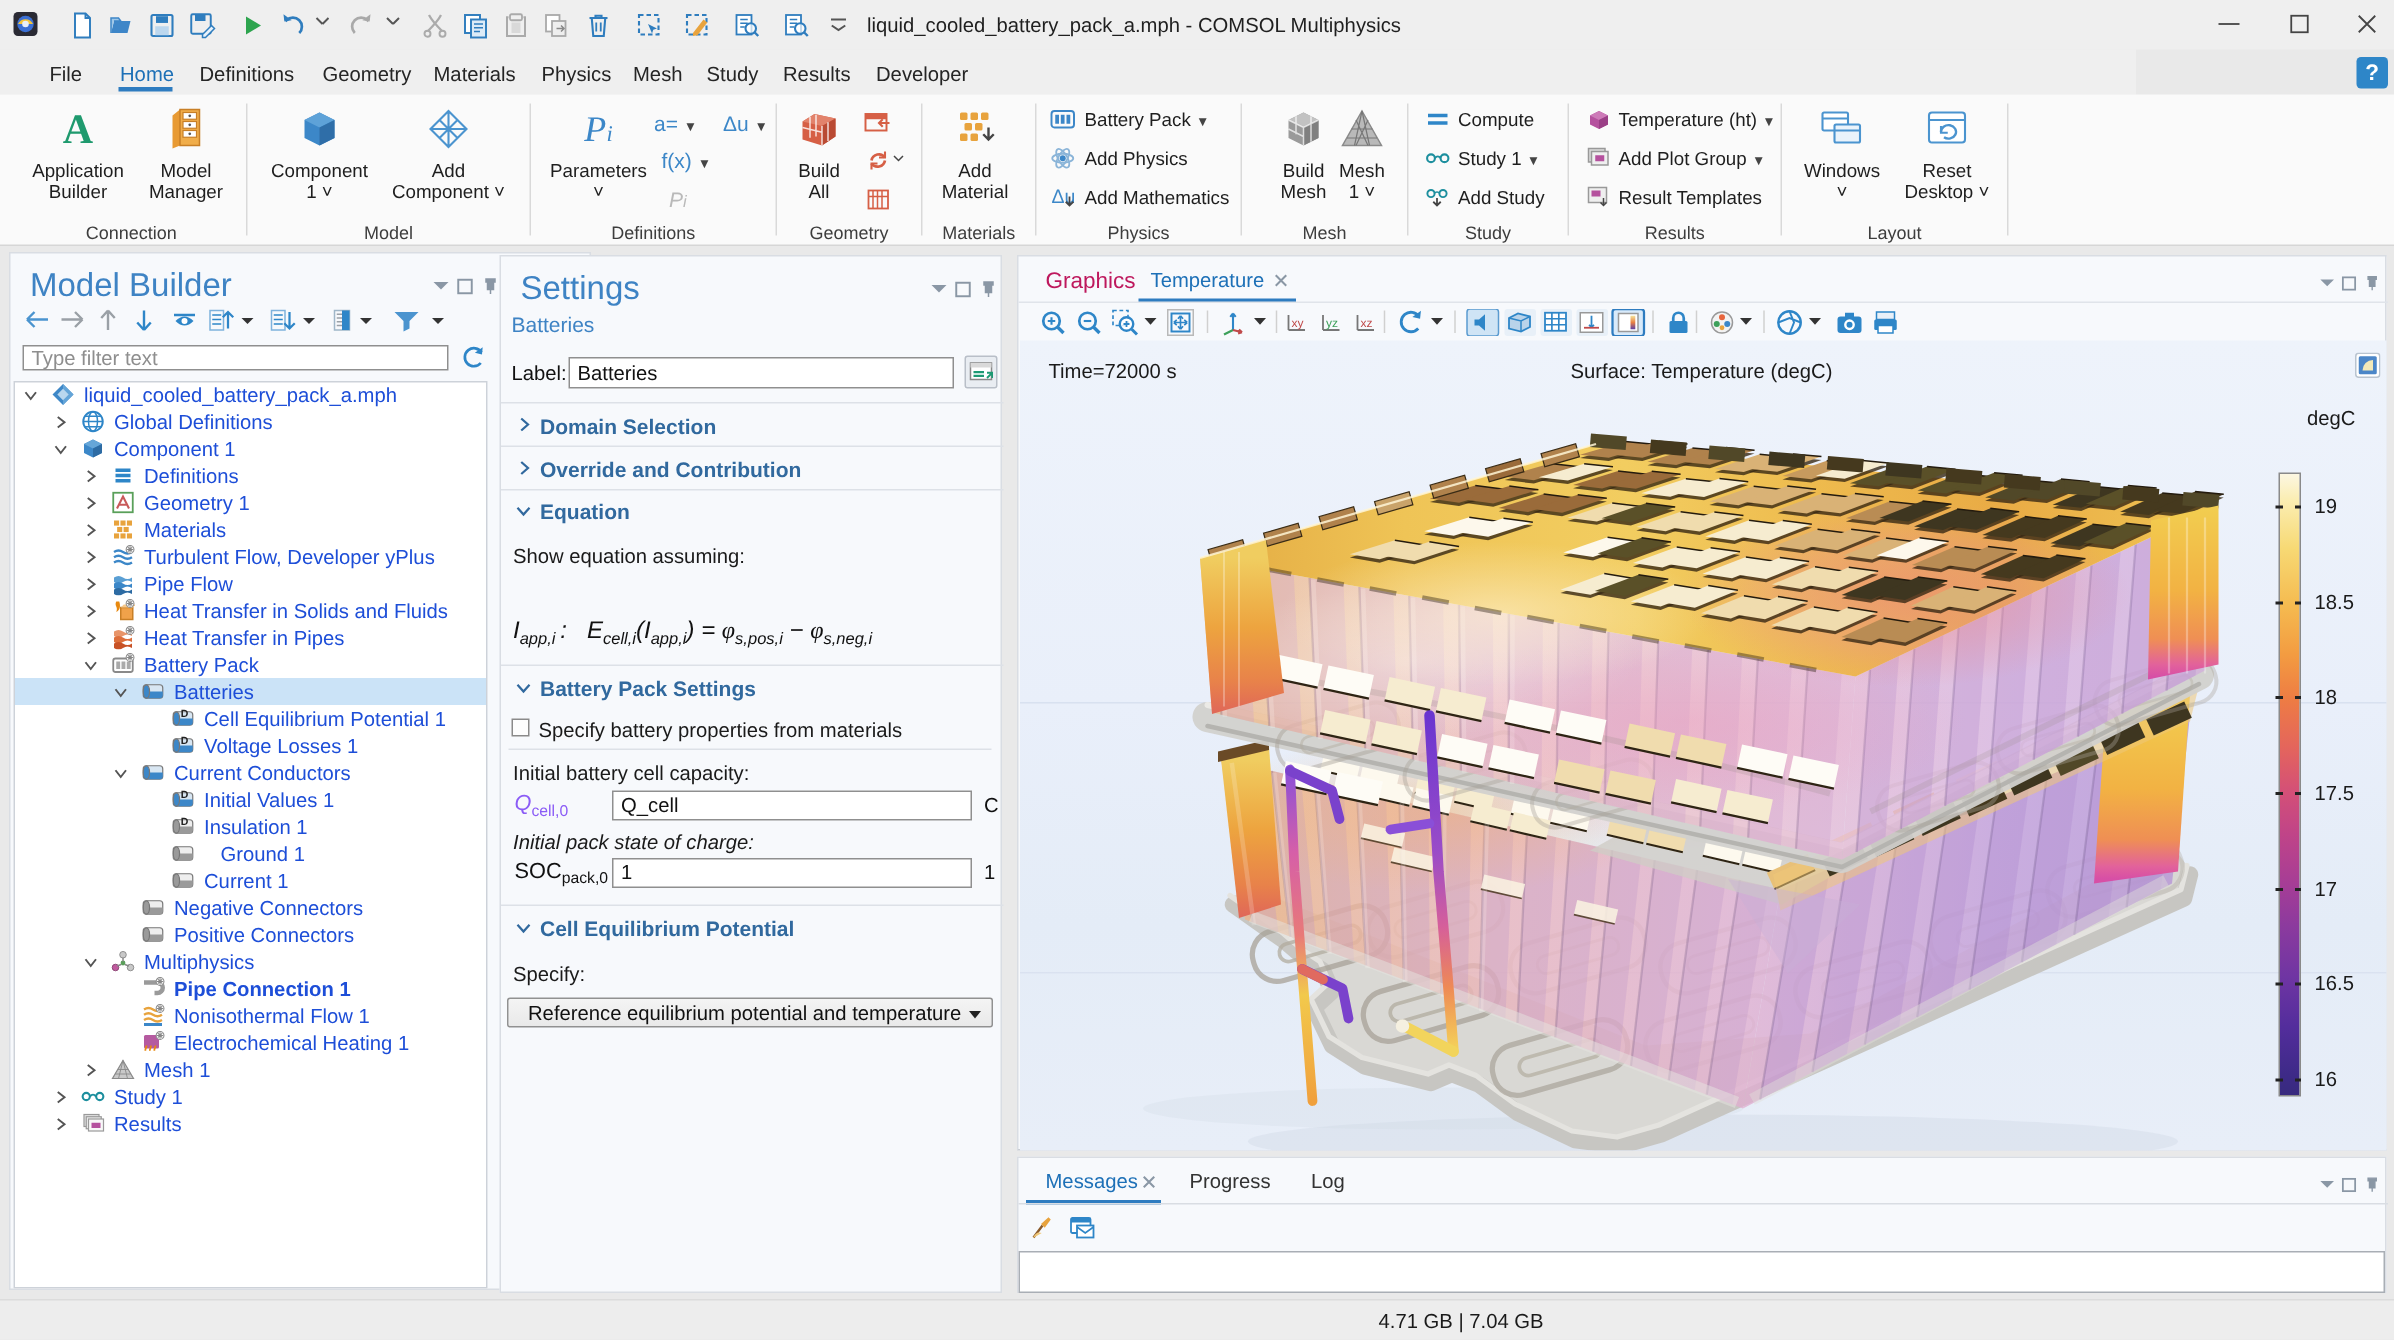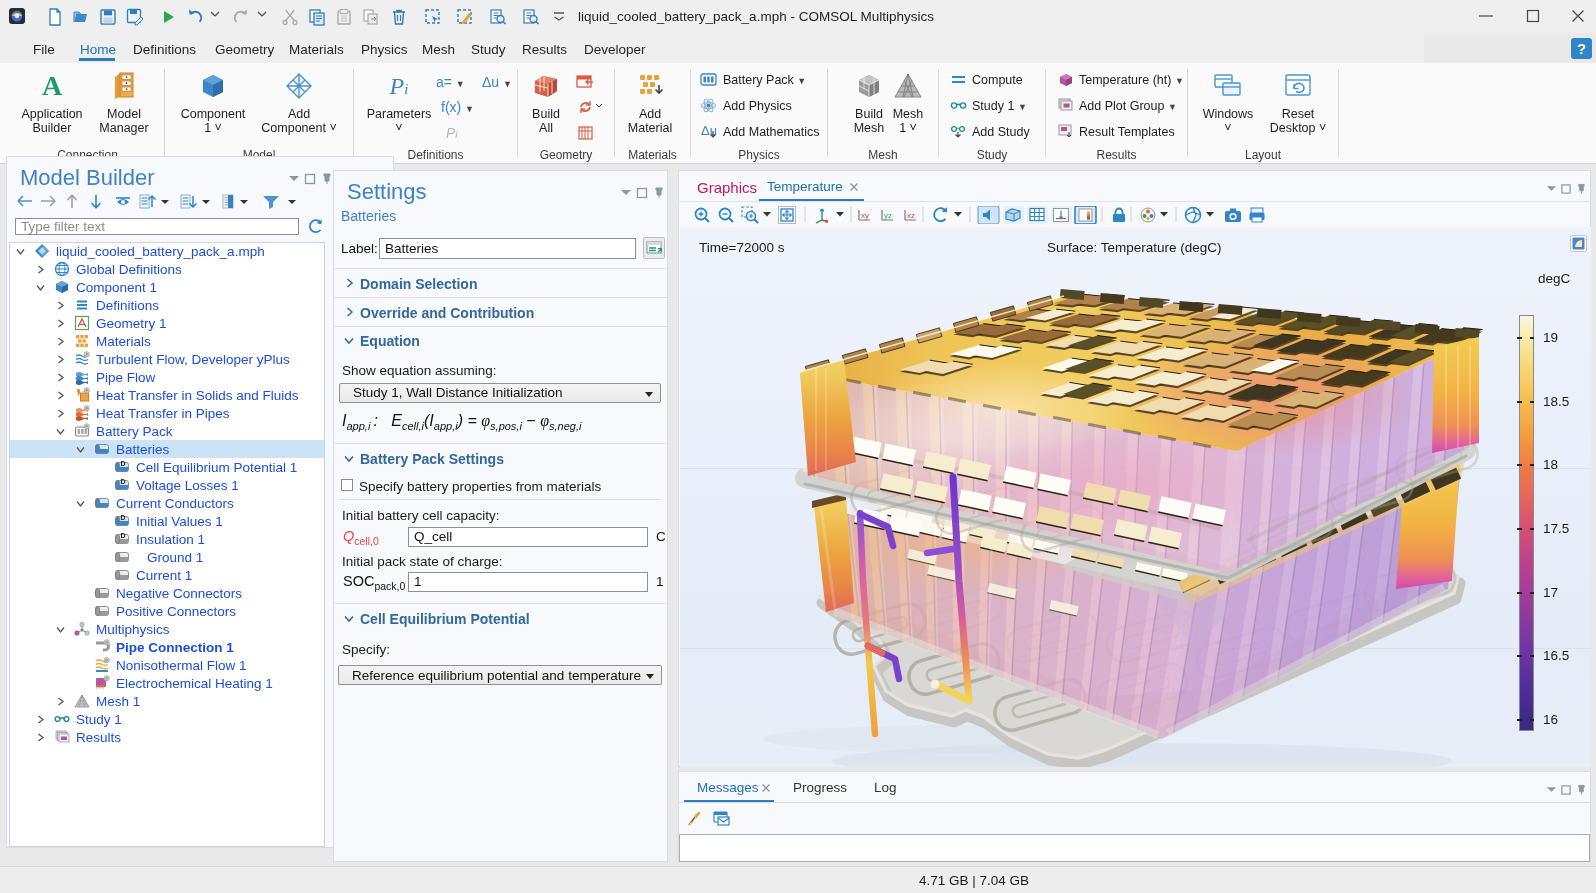--- a/index.html
+++ b/index.html
@@ -298,21 +298,21 @@
     </svg>
 <div class="bigbtn" style="left:1173px;top:44px;width:110px;">Windows<br>˅</div>
 <svg class="abs" style="left:1283px;top:8px;" width="30" height="30" viewBox="0 0 30 30">
       <rect x="3" y="4" width="24" height="20" rx="2" fill="#fff" stroke="#4b94cf" stroke-width="1.4"></rect>
       <path d="M3 9 h24" stroke="#4b94cf" stroke-width="1.4"></path>
       <path d="M11 17 a5 4.5 0 1 1 2 3.5" fill="none" stroke="#4b94cf" stroke-width="1.6"></path>
       <path d="M11 13 v4.5 h4.5" fill="none" stroke="#4b94cf" stroke-width="1.4"></path>
     </svg>
 <div class="bigbtn" style="left:1243px;top:44px;width:110px;">Reset<br>Desktop ˅</div>
 </div>
-<div class="panel" id="mb" style="left:6px;top:156px;width:388px;height:692px;">
+<div class="panel" id="mb" style="left:6px;top:168px;width:388px;height:692px;">
 <div class="ptitle">Model Builder</div>
 <svg class="abs" style="left:281px;top:16px;" width="44" height="12" viewBox="0 0 44 12">
       <path d="M1 3 l5 5 5 -5z" fill="#8a97a5"></path>
       <rect x="17.5" y="1.5" width="9" height="9" fill="none" stroke="#8a97a5" stroke-width="1.3"></rect>
       <path d="M36 1 h6 v2 h-1 v5 h-4 v-5 h-1 z M39 8 v3" stroke="#8a97a5" fill="#8a97a5" stroke-width="1"></path>
     </svg>
 <svg class="abs" style="left:8px;top:36px;" width="290" height="17" viewBox="0 0 290 17">
 <path d="M3 8 h14 M3 8 l5 -5 M3 8 l5 5" stroke="#4b94cf" stroke-width="1.6" fill="none"></path>
 <path d="M26 8 h14 M40 8 l-5 -5 M40 8 l-5 5" stroke="#9aa0a6" stroke-width="1.6" fill="none"></path>
 <path d="M57 15 V2 M57 2 l-4.5 5 M57 2 l4.5 5" stroke="#9aa0a6" stroke-width="1.6" fill="none"></path>
@@ -673,35 +673,34 @@
 <svg class="abs" style="left:11px;top:136px;" width="9" height="10" viewBox="0 0 9 10">
       <path d="M2.5 1 L7 5 L2.5 9" fill="none" stroke="#31699e" stroke-width="1.5"></path>
     </svg>
 <div class="abs sechead" style="left:26px;top:134px;">Override and Contribution</div>
 <div class="sep" style="top:155px;"></div>
 <svg class="abs" style="left:10px;top:165px;" width="10" height="9" viewBox="0 0 10 9">
       <path d="M1 2.5 L5 7 L9 2.5" fill="none" stroke="#31699e" stroke-width="1.5"></path>
     </svg>
 <div class="abs sechead" style="left:26px;top:162px;">Equation</div>
 <div class="abs seclabel" style="left:8px;top:192px;">Show equation assuming:</div>
-<div class="combo" style="left:5px;top:212px;width:322px;">Study 1, Wall Distance Initialization<div class="arr"></div></div>
 <div class="abs" style="left:8px;top:241px;font-size:16px;font-style:italic;color:#111;font-family:'Liberation Sans',sans-serif;">I<sub style="font-size:11px;">app,<i>i</i></sub> :&nbsp;&nbsp; E<sub style="font-size:11px;">cell,<i>i</i></sub>(I<sub style="font-size:11px;">app,<i>i</i></sub>) = <span style="font-family:'Liberation Serif',serif;">φ</span><sub style="font-size:11px;">s,pos,<i>i</i></sub> − <span style="font-family:'Liberation Serif',serif;">φ</span><sub style="font-size:11px;">s,neg,<i>i</i></sub></div>
 <div class="sep" style="top:272px;"></div>
 <svg class="abs" style="left:10px;top:283px;" width="10" height="9" viewBox="0 0 10 9">
       <path d="M1 2.5 L5 7 L9 2.5" fill="none" stroke="#31699e" stroke-width="1.5"></path>
     </svg>
 <div class="abs sechead" style="left:26px;top:280px;">Battery Pack Settings</div>
 <div class="abs" style="left:7px;top:308px;width:12px;height:12px;background:#fdfdfd;border:1px solid #8a8a8a;"></div>
 <div class="abs seclabel" style="left:25px;top:308px;">Specify battery properties from materials</div>
 <div class="abs" style="left:5px;top:328px;width:322px;height:1px;background:#dde1e7;"></div>
 <div class="abs seclabel" style="left:8px;top:337px;">Initial battery cell capacity:</div>
-<div class="abs" style="left:9px;top:357px;font-size:14.5px;font-style:italic;color:#ef4444;">Q<sub style="font-size:10.5px;font-style:normal;">cell,0</sub></div>
+<div class="abs" style="left:9px;top:357px;font-size:14.5px;font-style:italic;color:#8b5cf6;">Q<sub style="font-size:10.5px;font-style:normal;">cell,0</sub></div>
 <div class="tfield" style="left:74px;top:356px;width:240px;height:20px;">Q_cell</div>
 <div class="abs" style="left:322px;top:358px;font-size:13.5px;color:#111;">C</div>
-<div class="abs seclabel" style="left:8px;top:383px;">Initial pack state of charge:</div>
+<div class="abs seclabel" style="left:8px;top:383px;font-style:italic;">Initial pack state of charge:</div>
 <div class="abs" style="left:9px;top:402px;font-size:14.5px;color:#111;">SOC<sub style="font-size:10.5px;">pack,0</sub></div>
 <div class="tfield" style="left:74px;top:401px;width:240px;height:20px;">1</div>
 <div class="abs" style="left:322px;top:403px;font-size:13.5px;color:#111;">1</div>
 <div class="sep" style="top:432px;"></div>
 <svg class="abs" style="left:10px;top:443px;" width="10" height="9" viewBox="0 0 10 9">
       <path d="M1 2.5 L5 7 L9 2.5" fill="none" stroke="#31699e" stroke-width="1.5"></path>
     </svg>
 <div class="abs sechead" style="left:26px;top:440px;">Cell Equilibrium Potential</div>
 <div class="abs seclabel" style="left:8px;top:471px;">Specify:</div>
 <div class="combo" style="left:4px;top:494px;width:324px;">

